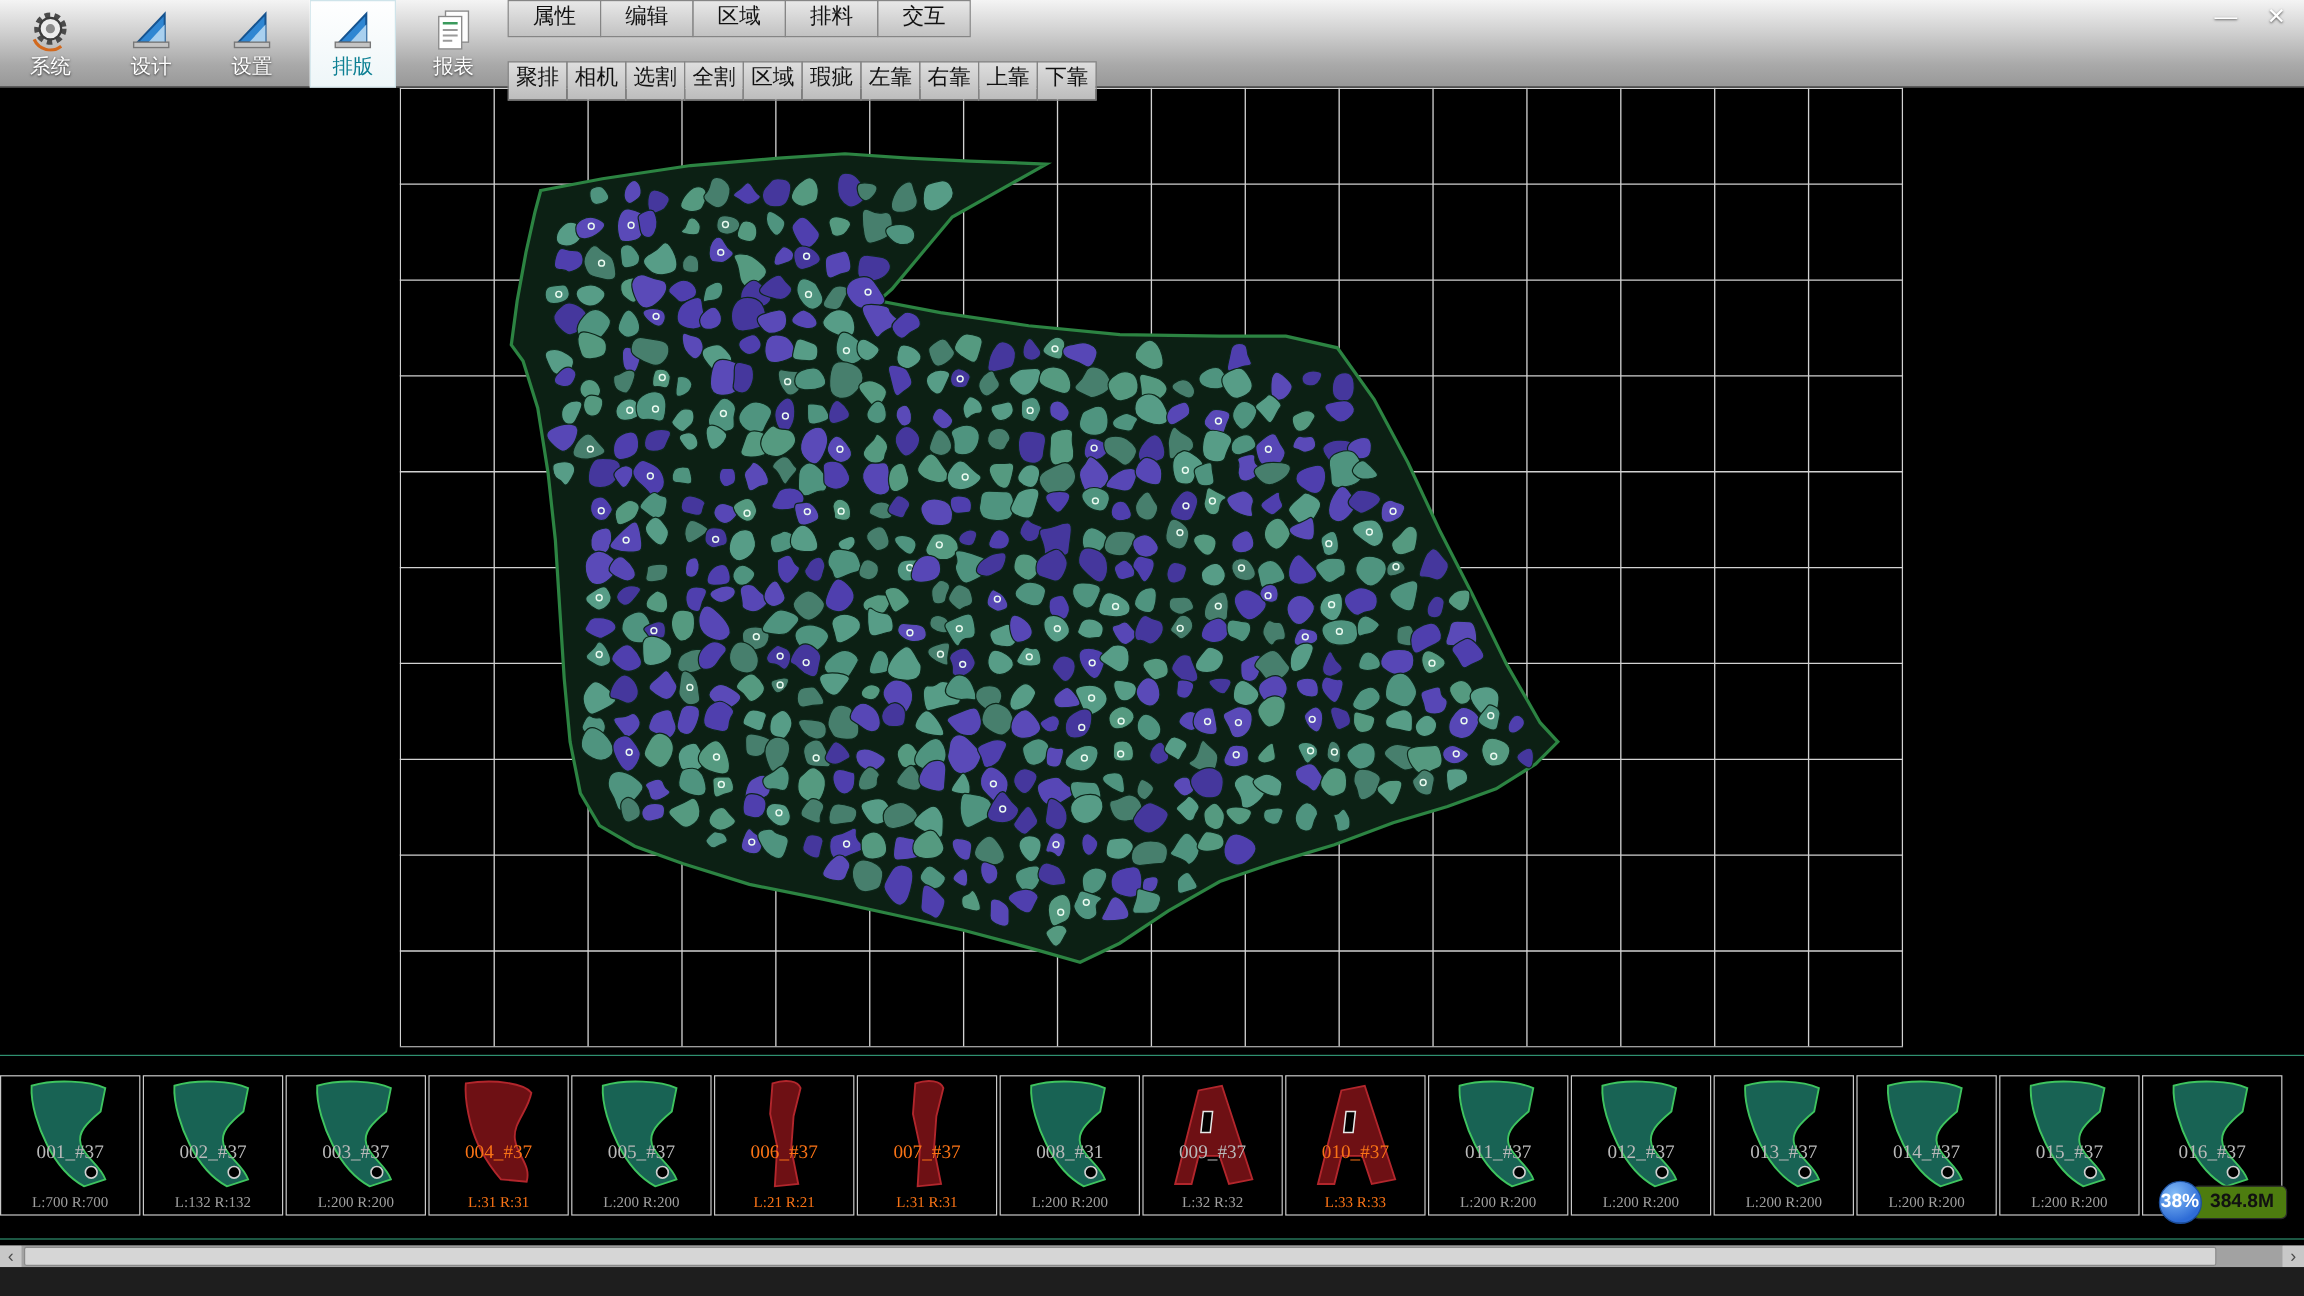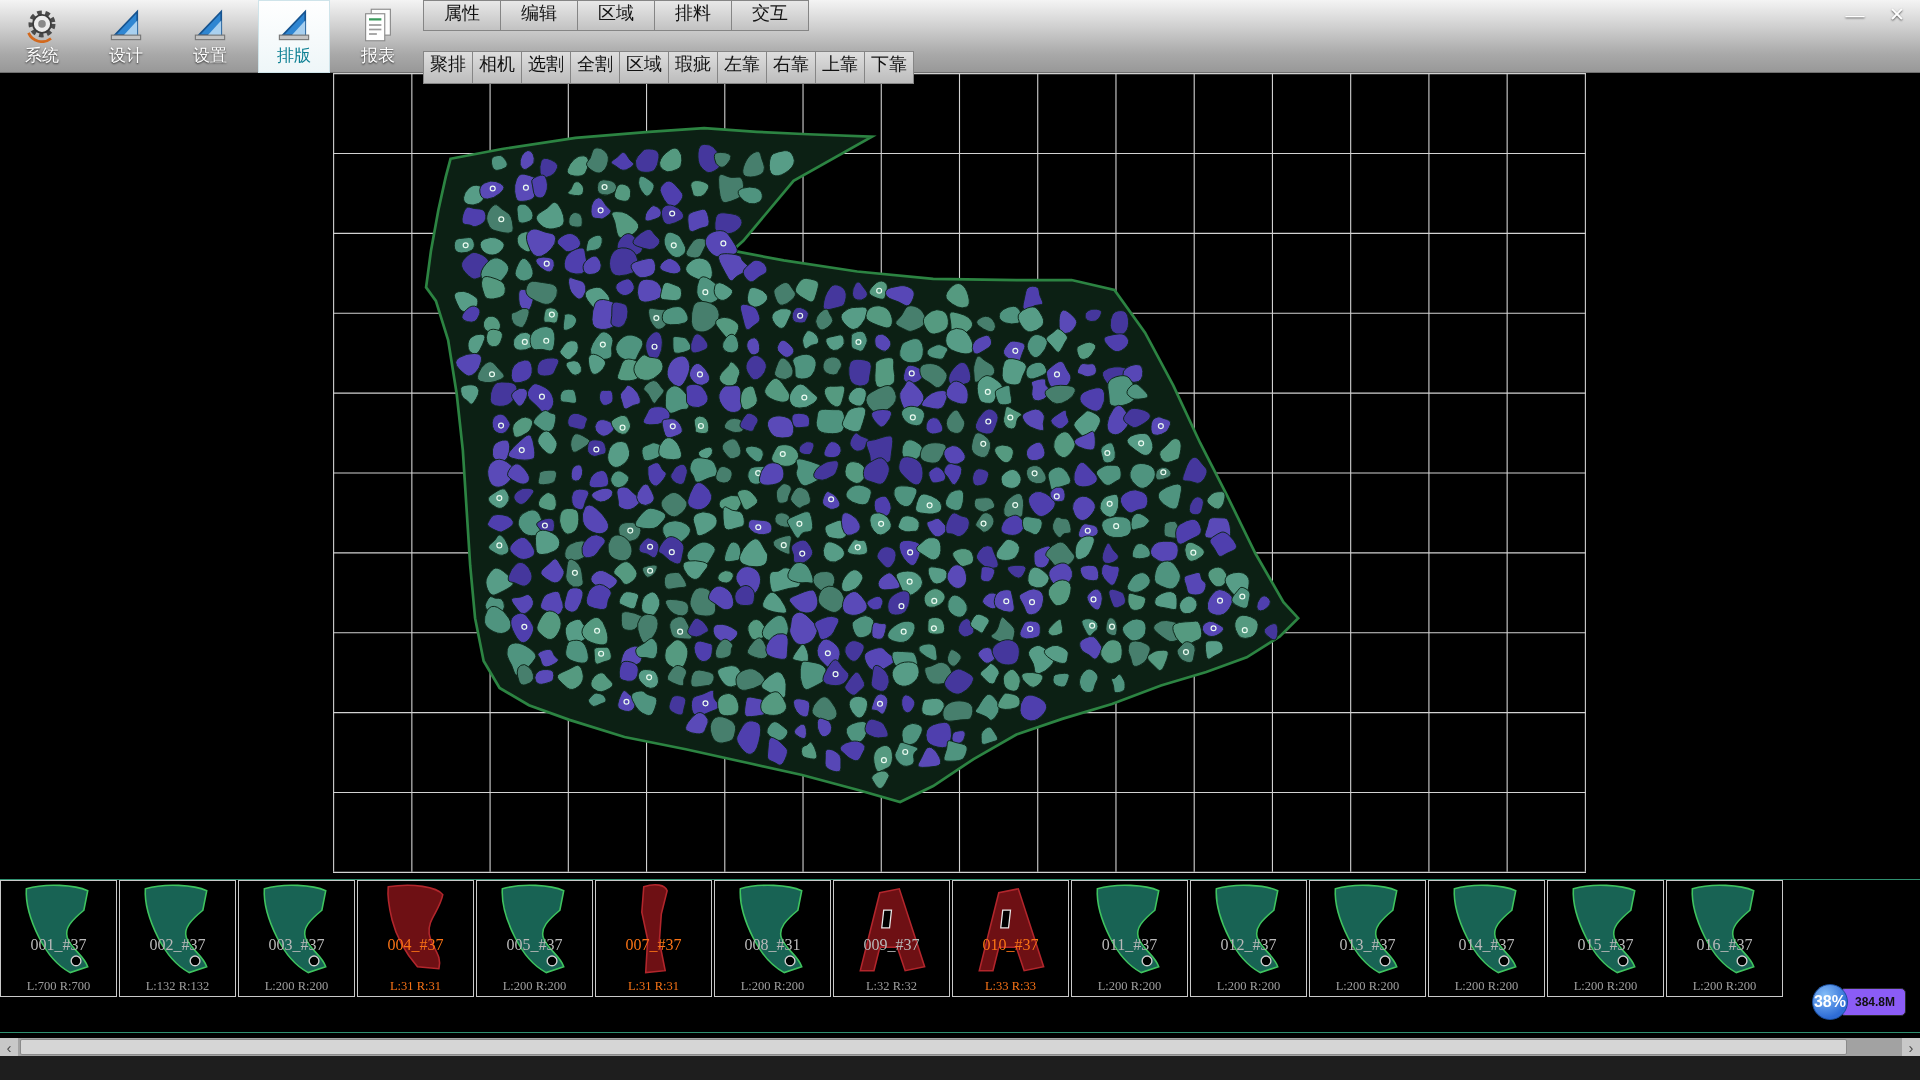--- a/index.html
+++ b/index.html
@@ -26,38 +26,38 @@
   .menu-label{font-family:"Liberation Serif","DejaVu Serif",serif;font-size:18px;color:#111;padding:0 6px}
   .win-controls{position:absolute;right:10px;top:2px;display:flex;gap:16px}
   .win-btn{color:#fff;font-size:19px;line-height:26px;width:26px;text-align:center;cursor:pointer;text-shadow:0 1px 2px rgba(0,0,0,.65)}
 
   
   .canvas-area{position:absolute;top:73px;left:0;width:1920px;height:806px;background:#000}
   #main-svg{position:absolute;left:333px;top:0;width:1253px;height:800px}
 
   
   .strip{position:absolute;top:879px;left:0;width:1920px;height:122px;background:#000;
-    border-top:1px solid #2f9070;display:flex;gap:2px;padding-top:0}
+    border-top:1px solid #2f9070;display:flex;gap:2px;padding-top:16px}
   .cell{position:relative;flex:0 0 117px;height:117px;border:1px solid #c9c9c9;background:#000;cursor:pointer;overflow:hidden}
   .cell-shape{position:absolute;left:0;top:0;width:100%;height:100%}
   .cell .name{position:absolute;left:0;right:0;top:55px;text-align:center;
     font-family:"Liberation Serif","DejaVu Serif",serif;font-size:16px;color:#b9b9b9}
   .cell .lr{position:absolute;left:0;right:0;bottom:2px;text-align:center;
     font-family:"Liberation Serif","DejaVu Serif",serif;font-size:12.5px;color:#9f9f9f}
   .cell.green .name,.cell.green .lr{color:#f97316}
 
   
   .teal-line{position:absolute;top:1032px;left:0;width:1920px;height:0;border-top:1px solid #2f9070}
   .status-float{position:absolute;top:984px;right:14px;display:flex;align-items:center;z-index:6}
   .progress-circle{width:36px;height:36px;border-radius:50%;
     background:radial-gradient(circle at 35% 30%,#84bdf8,#2e6cd6 70%);
     border:1px solid #1c4f9c;color:#fff;font-size:16px;font-weight:bold;
     display:flex;align-items:center;justify-content:center;z-index:2}
-  .memory-box{height:28px;margin-left:-8px;padding:0 10px 0 14px;background:#8b5cf6;border:1px solid #2a2a2a;
-    border-radius:5px;display:flex;align-items:center;font-size:12px;font-weight:bold;color:#111}
+  .memory-box{height:28px;margin-left:-8px;padding:0 10px 0 14px;background:#4d7c0f;border:1px solid #2a2a2a;
+    border-radius:5px;display:flex;align-items:center;font-size:16px;font-weight:bold;color:#111}
   .hscrollbar{position:absolute;top:1038px;left:0;width:1920px;height:18px;background:#bdbdbd;display:flex;align-items:stretch}
   .scroll-arrow{width:18px;display:flex;align-items:center;justify-content:center;color:#4a4a4a;font-size:15px;background:#c8c8c8;cursor:pointer;user-select:none}
   .scroll-track{flex:1;position:relative;background:#a2a2a2}
   .scroll-thumb{position:absolute;left:2px;top:1px;bottom:1px;width:97%;background:#d6d6d6;border:1px solid #8a8a8a;border-radius:2px}
   .bottom-filler{position:absolute;top:1056px;left:0;width:1920px;height:24px;background:#1e1e1e}
 </style>
 </head>
 <body>
 
 <div class="window">
@@ -870,20 +870,27 @@
           <path d="M25,8 C45,2 75,4 88,10 L84,30 C72,40 64,48 67,58 C71,70 84,76 88,88 L70,94 C55,86 45,72 38,58 C31,44 24,24 25,8 Z" fill="#186354" stroke="#3fc45f" stroke-width="1.6"></path>
           <circle cx="76" cy="82" r="5" fill="#000" stroke="#cfcfcf" stroke-width="1.4"></circle>
         </svg>
     <span class="name">005_#37</span>
     <span class="lr">L:200 R:200</span>
   </div>
       <div class="cell green">
     <svg class="cell-shape" viewBox="0 0 116 118">
           <path d="M48,6 C60,2 70,4 72,10 L66,34 L64,62 L70,92 L50,94 L52,60 L46,32 Z" fill="#6e1014" stroke="#b2262c" stroke-width="1.6"></path>
         </svg>
+    <span class="name">006_#37</span>
+    <span class="lr">L:21 R:21</span>
+  </div>
+      <div class="cell green">
+    <svg class="cell-shape" viewBox="0 0 116 118">
+          <path d="M48,6 C60,2 70,4 72,10 L66,34 L64,62 L70,92 L50,94 L52,60 L46,32 Z" fill="#6e1014" stroke="#b2262c" stroke-width="1.6"></path>
+        </svg>
     <span class="name">007_#37</span>
     <span class="lr">L:31 R:31</span>
   </div>
       <div class="cell">
     <svg class="cell-shape" viewBox="0 0 116 118">
           <path d="M25,8 C45,2 75,4 88,10 L84,30 C72,40 64,48 67,58 C71,70 84,76 88,88 L70,94 C55,86 45,72 38,58 C31,44 24,24 25,8 Z" fill="#186354" stroke="#3fc45f" stroke-width="1.6"></path>
           <circle cx="76" cy="82" r="5" fill="#000" stroke="#cfcfcf" stroke-width="1.4"></circle>
         </svg>
     <span class="name">008_#31</span>
     <span class="lr">L:200 R:200</span>

